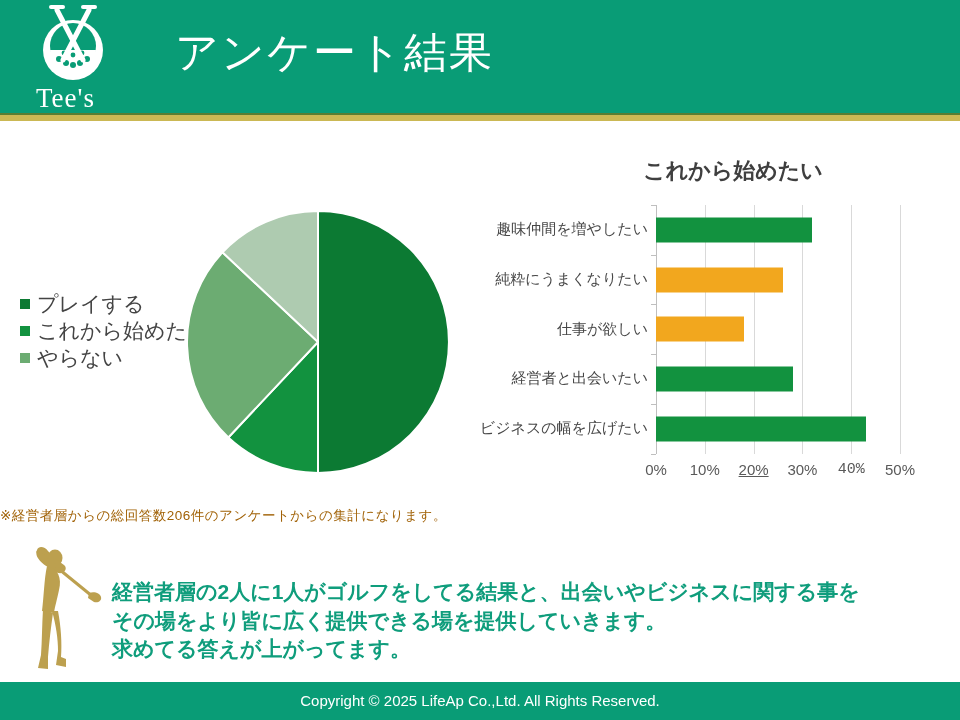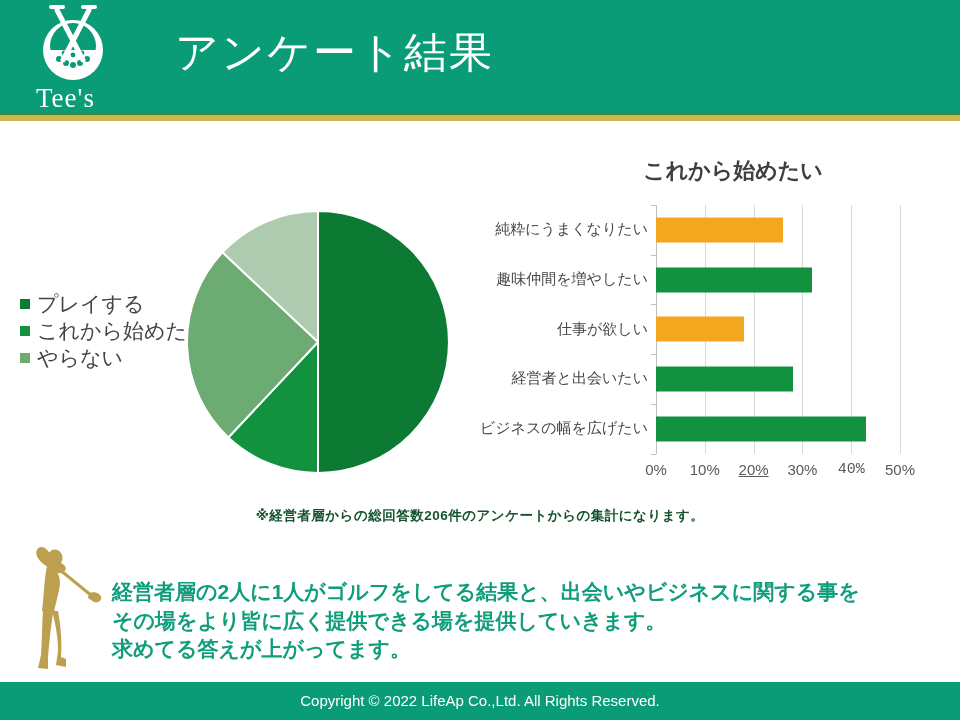--- a/index.html
+++ b/index.html
@@ -34,22 +34,22 @@
   .bar-track{position:relative;width:244px;height:100%;flex:0 0 auto;}
   .bar{position:absolute;left:0;top:50%;transform:translateY(-50%);height:25px;}
   #grid-overlay{position:absolute;left:196px;top:0;width:244px;height:248.5px;z-index:0;}
   .gridline{position:absolute;top:0;bottom:0;width:1px;background:#D9D9D9;}
   .gridline.axisline{background:#BFBFBF;}
   .axis-stub{position:absolute;left:-5px;width:5px;height:1px;background:#BFBFBF;}
   #x-axis{position:absolute;left:196px;top:256px;width:244px;height:20px;font-size:15px;color:#595959;}
   .x-tick{position:absolute;top:0;transform:translateX(-50%);}
 
   
-  .note{position:absolute;left:0;right:0;top:507px;text-align:center;
-        font-size:13.5px;font-weight:bold;color:#14532d;letter-spacing:.5px;}
+  .note{position:absolute;left:0;right:0;top:507px;
+        font-size:13.5px;font-weight:normal;color:#a16207;letter-spacing:.5px;}
 
   
   .golfer{position:absolute;left:14px;top:546px;}
   .callout{position:absolute;left:112px;top:578px;font-size:21px;font-weight:bold;
            color:#0F9D7C;line-height:28.5px;white-space:nowrap;}
 
   
   .bottom-bar{position:absolute;left:0;right:0;bottom:0;height:38px;background:#099C76;
               color:#fff;text-align:center;line-height:38px;font-size:15px;}
 </style>
@@ -120,29 +120,29 @@
         <div class="gridline" style="left: 100%;"></div>
         <div class="axis-stub" style="top: 0px;"></div>
         <div class="axis-stub" style="top: 49.7px;"></div>
         <div class="axis-stub" style="top: 99.4px;"></div>
         <div class="axis-stub" style="top: 149.1px;"></div>
         <div class="axis-stub" style="top: 198.8px;"></div>
         <div class="axis-stub" style="top: 248.5px;"></div>
       </div>
     <div id="bar-rows">
         <div class="bar-row">
+          <div class="bar-label">趣味仲間を増やしたい</div>
+          <div class="bar-track">
+            <div class="bar" style="width: 64%; background: rgb(18, 146, 63);"></div>
+          </div>
+        </div>
+        <div class="bar-row">
           <div class="bar-label">純粋にうまくなりたい</div>
           <div class="bar-track">
             <div class="bar" style="width: 52%; background: rgb(242, 167, 30);"></div>
-          </div>
-        </div>
-        <div class="bar-row">
-          <div class="bar-label">趣味仲間を増やしたい</div>
-          <div class="bar-track">
-            <div class="bar" style="width: 64%; background: rgb(18, 146, 63);"></div>
           </div>
         </div>
         <div class="bar-row">
           <div class="bar-label">仕事が欲しい</div>
           <div class="bar-track">
             <div class="bar" style="width: 36%; background: rgb(242, 167, 30);"></div>
           </div>
         </div>
         <div class="bar-row">
           <div class="bar-label">経営者と出会いたい</div>
@@ -181,16 +181,16 @@
     <line x1="24" y1="6" x2="78" y2="50" stroke="#BCA04F" stroke-width="3" stroke-linecap="round"></line>
   </svg>
 
   <div class="callout">
     <div>経営者層の2人に1人がゴルフをしてる結果と、出会いやビジネスに関する事を</div>
     <div>その場をより皆に広く提供できる場を提供していきます。</div>
     <div>求めてる答えが上がってます。</div>
   </div>
 
   <div class="bottom-bar">
-    <span>Copyright © 2022 LifeAp Co.,Ltd. All Rights Reserved.</span>
+    <span>Copyright © 2025 LifeAp Co.,Ltd. All Rights Reserved.</span>
   </div>
 
 </div>
 
 </body></html>

